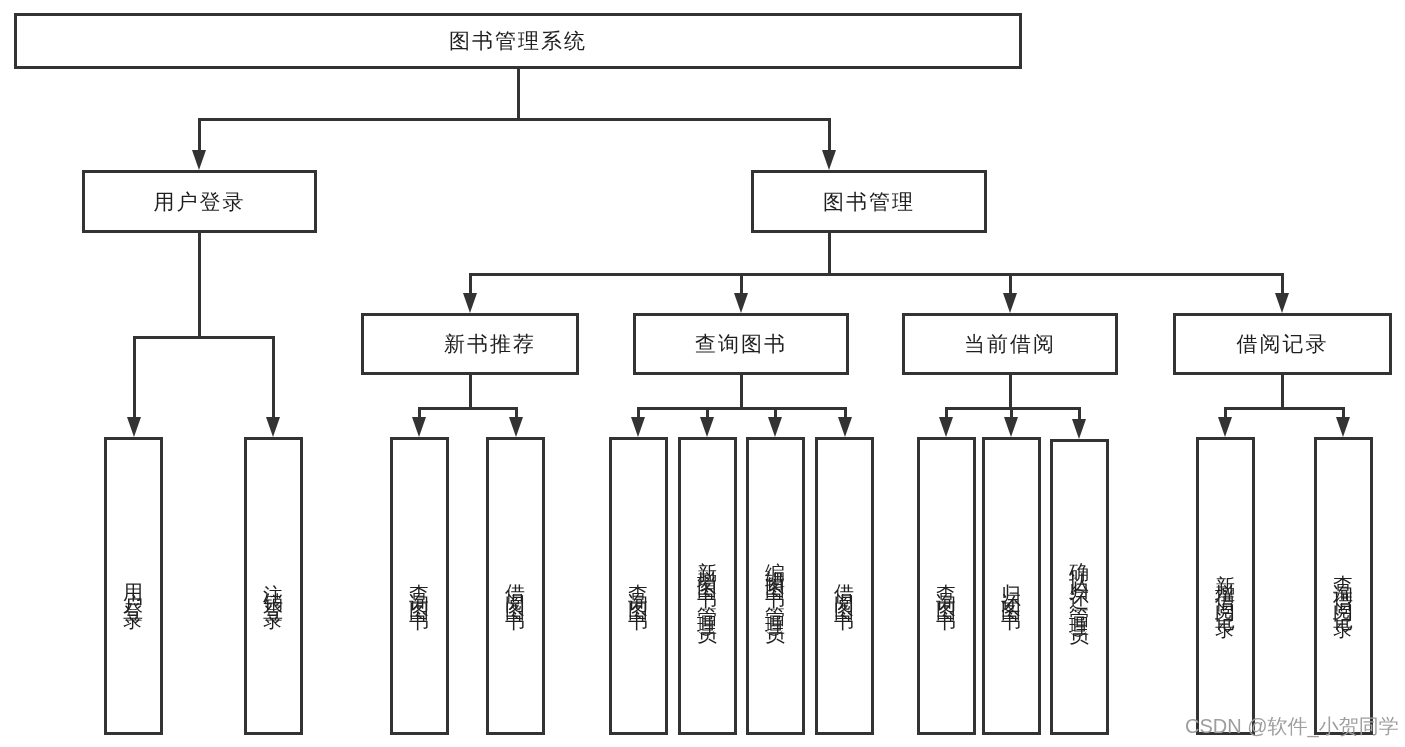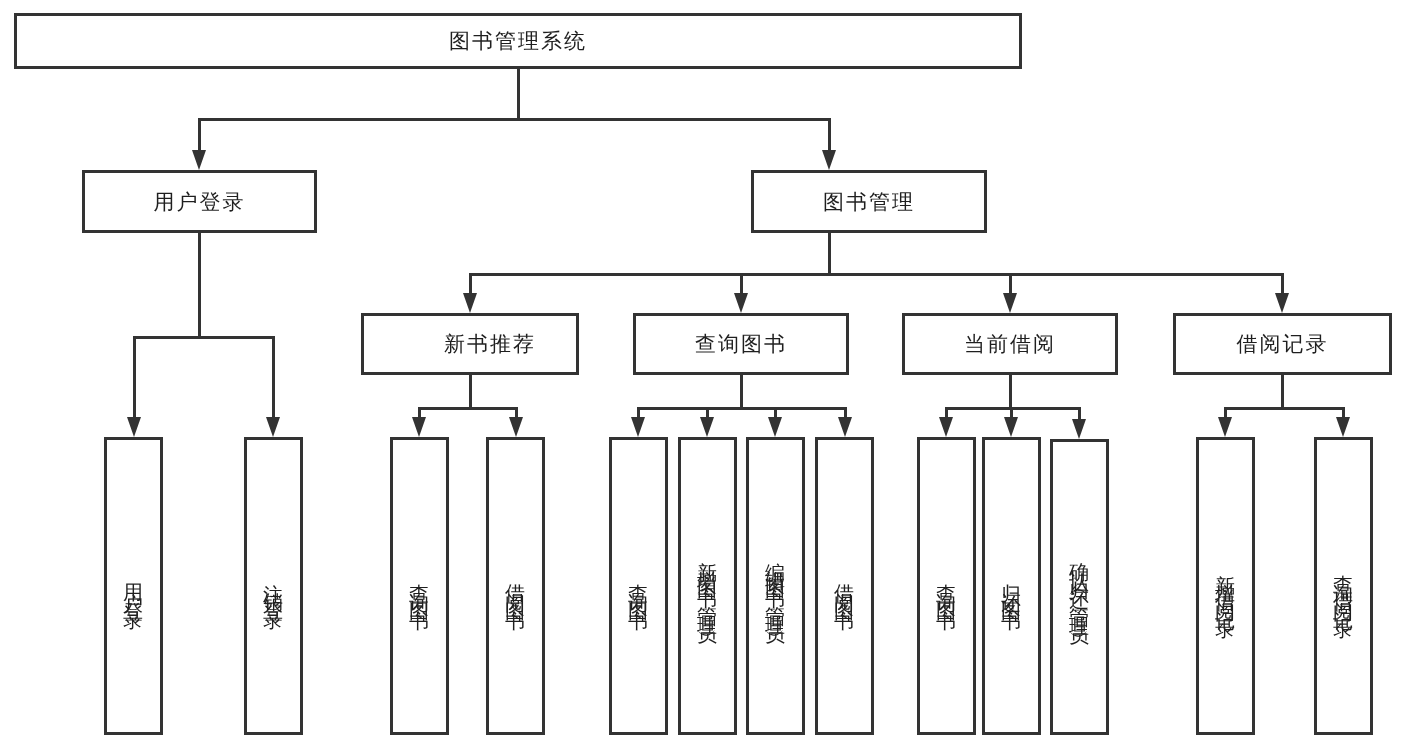--- a/index.html
+++ b/index.html
@@ -162,14 +162,15 @@
   <div class="stub" style="left:1078px;top:407px;height:12px;"></div>
   <div class="arrow" style="left:1072px;top:419px;"></div>
 
   <div class="vline" style="left:1281px;top:375px;height:32px;"></div>
   <div class="hline" style="left:1224px;top:407px;width:121px;"></div>
   <div class="stub" style="left:1224px;top:407px;height:10px;"></div>
   <div class="arrow" style="left:1218px;top:417px;"></div>
   <div class="stub" style="left:1342px;top:407px;height:10px;"></div>
   <div class="arrow" style="left:1336px;top:417px;"></div>
 
+  <div class="watermark">CSDN @软件_小贺同学</div>
 
 </div>
 
 </body></html>

